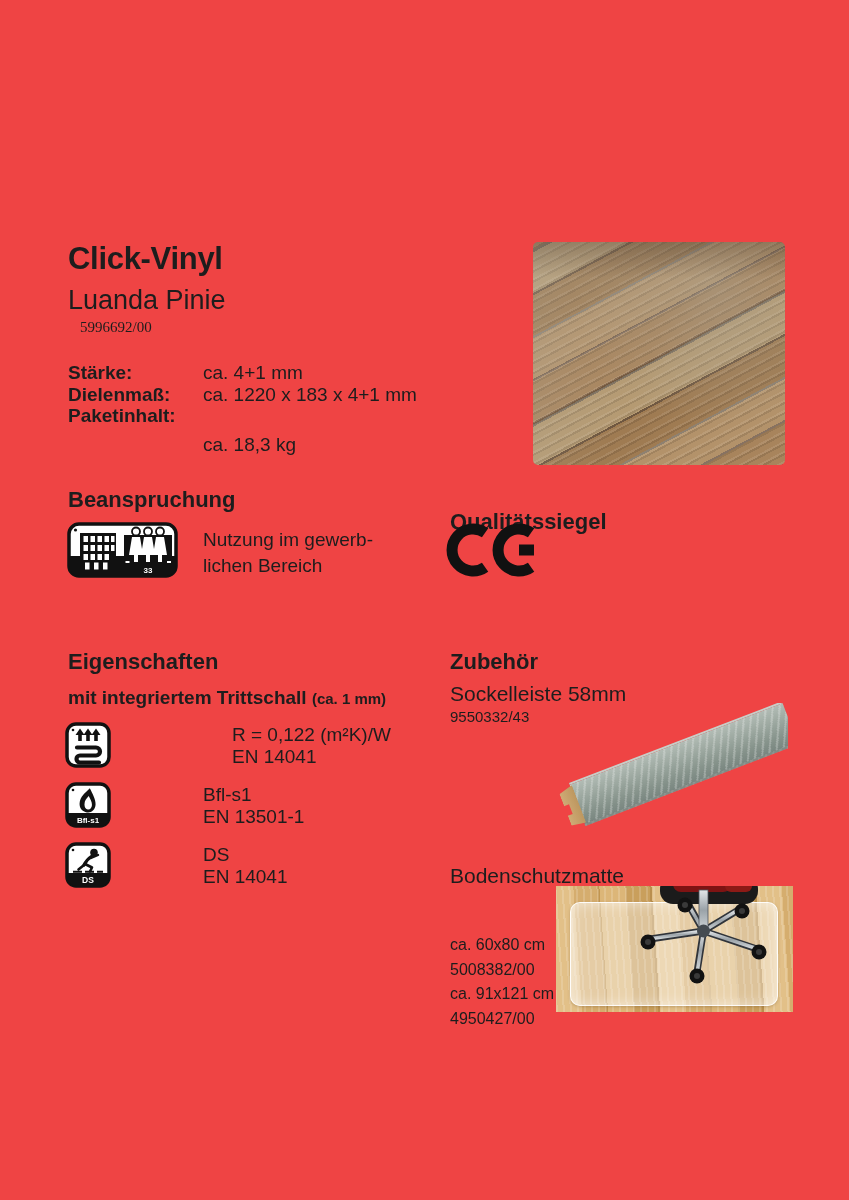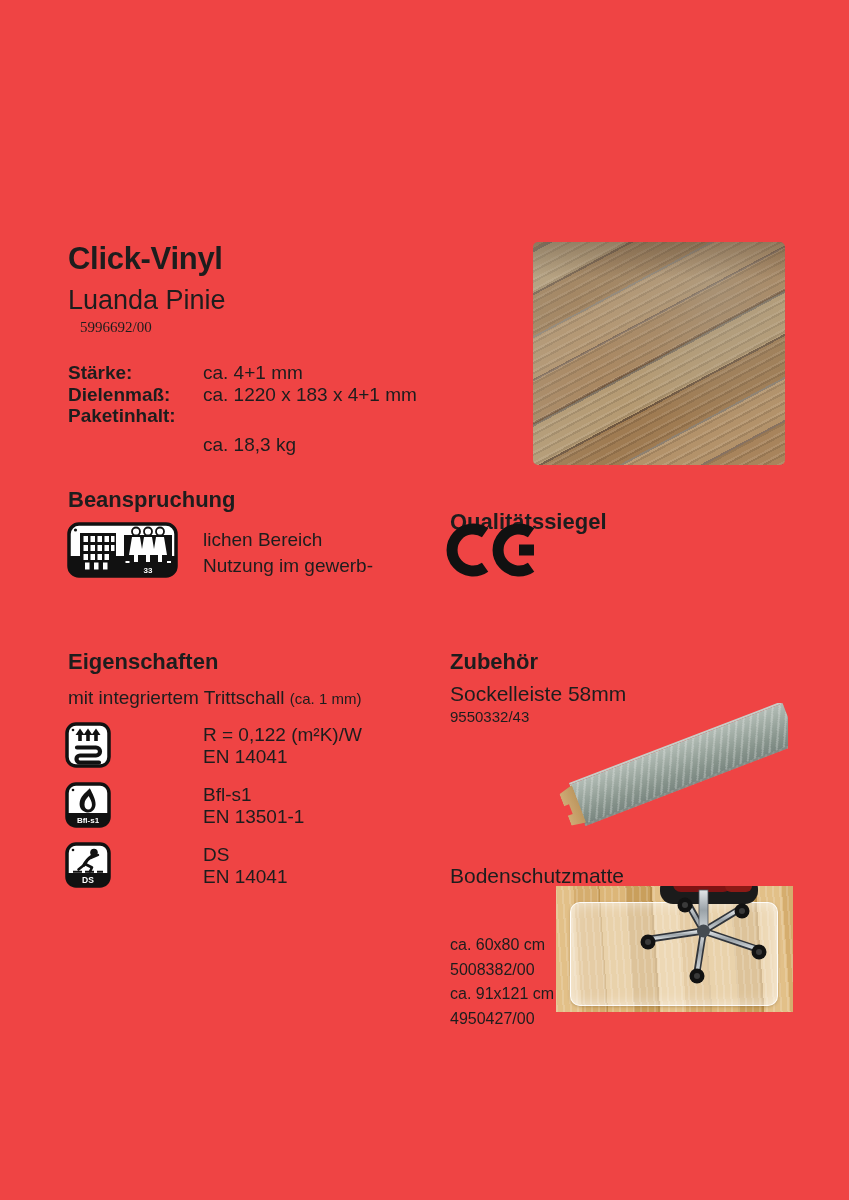--- a/index.html
+++ b/index.html
@@ -8,21 +8,21 @@
   .abs{position:absolute;}
   .title{left:68px;top:241px;font-size:31px;font-weight:700;letter-spacing:-0.3px;}
   .subtitle{left:68px;top:285px;font-size:27px;}
   .artno{left:80px;top:319px;font-size:15px;font-family:Liberation Serif, serif;}
   .specs{left:68px;top:362px;font-size:19px;line-height:21.5px;}
   .spec-row{display:flex;}
   .spec-row.gap{margin-top:7px;}
   .spec-label{width:135px;font-weight:700;}
   .h2{font-size:22px;font-weight:700;}
   .body-txt{font-size:19px;line-height:26px;}
-  .intro{font-size:19px;}
+  .intro{font-size:19px;font-weight:bold;}
   .intro .note{font-size:15px;}
   .prop-row{position:absolute;left:65px;display:flex;}
   .prop-row .txt{margin-left:92px;font-size:19px;line-height:22px;padding-top:2px;}
   .item-name{font-size:21px;}
   .item-no{font-size:15px;}
   .item-lines{font-size:16px;line-height:24.5px;}
 
   
   .product-photo{left:533px;top:242px;width:252px;height:223px;border-radius:5px;
     background:
@@ -131,40 +131,40 @@
         <polygon points="89,15 97,15 100,33 95,33 95,40 91,40 91,33 86,33"></polygon>
         <rect x="58.5" y="39" width="4" height="2"></rect>
           <rect x="100" y="39" width="4" height="2"></rect>
       </g>
       <text x="81" y="50.5" font-size="8" font-weight="700" fill="#fff" text-anchor="middle">33</text>
       <circle cx="8.5" cy="8" r="1.6" fill="#111"></circle>
     </g>
   </svg>
 
   <div class="abs body-txt" style="left:203px;top:527px;">
+    <div>Nutzung im gewerb-</div>
     <div>lichen Bereich</div>
-    <div>Nutzung im gewerb-</div>
   </div>
 
   <div class="abs h2" style="left:450px;top:509px;">Qualitätssiegel</div>
   <svg class="abs" style="left:446px;top:519px;" width="96" height="64" viewBox="0 0 96 64">
     <g stroke="#111" stroke-width="11" fill="none">
       <path d="M39.1 13.8 A21 21 0 1 0 39.1 48.2"></path>
       <path d="M85.1 13.8 A21 21 0 1 0 85.1 48.2"></path>
       <path d="M73 31 H88"></path>
     </g>
   </svg>
 
   <div class="abs h2" style="left:68px;top:649px;text-align:right;">Eigenschaften</div>
   <div class="abs intro" style="left:68px;top:687px;">
     <span>mit integriertem Trittschall</span>
     <span class="note">(ca. 1 mm)</span>
   </div>
 
-  <div class="prop-row" style="top:722px;">
+  <div class="prop-row" style="top:722px;gap:29px;">
     <svg width="46" height="46" viewBox="0 0 46 46">
       <rect x="2" y="2" width="42" height="42" rx="9" fill="#fff" stroke="#111" stroke-width="3.5"></rect>
       <circle cx="8" cy="8" r="1.3" fill="#111"></circle>
       <g fill="#111">
         <polygon points="15,6.5 10.5,13 13.2,13 13.2,19 16.8,19 16.8,13 19.5,13"></polygon>
         <polygon points="23,6.5 18.5,13 21.2,13 21.2,19 24.8,19 24.8,13 27.5,13"></polygon>
         <polygon points="31,6.5 26.5,13 29.2,13 29.2,19 32.8,19 32.8,13 35.5,13"></polygon>
       </g>
       <path d="M12 25.5 H31 A4 4 0 0 1 31 33.5 H15 A3.5 3.5 0 0 0 15 40.5 H34" fill="none" stroke="#111" stroke-width="4.2" stroke-linecap="round"></path>
     </svg>

